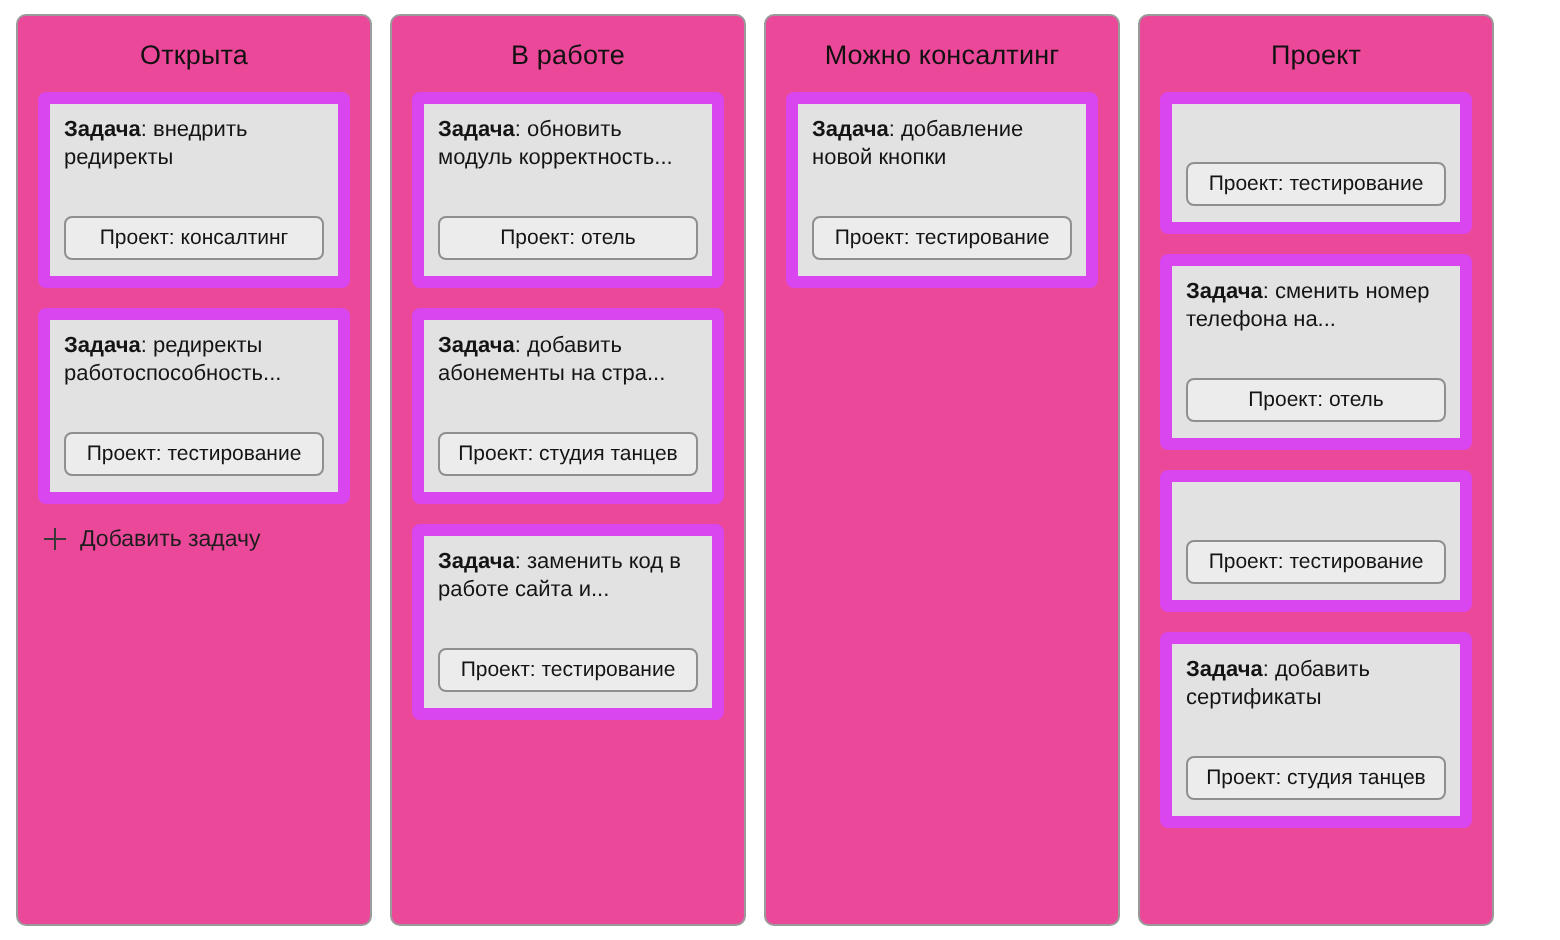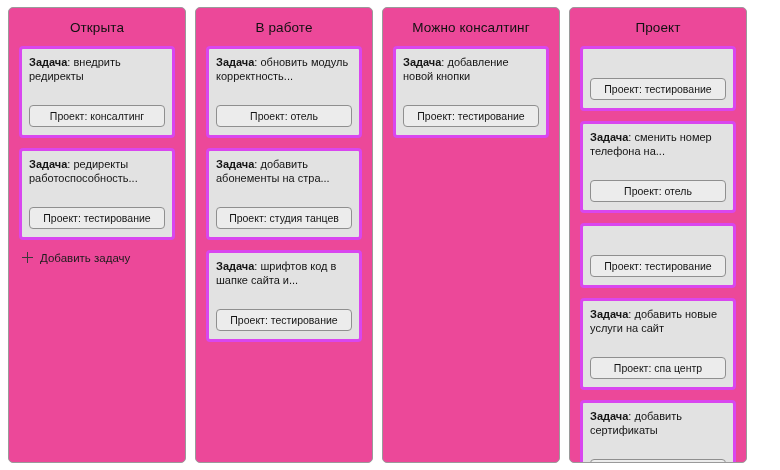--- a/index.html
+++ b/index.html
@@ -45,21 +45,21 @@
   .cards {
     flex: 1 1 auto;
     padding: 0 10px;
     display: flex;
     flex-direction: column;
     gap: 10px;
     overflow: hidden;
   }
   .card {
     background: #e2e2e2;
-    border: 3px solid #d946ef;
+    border: 6px solid #d946ef;
     border-radius: 4px;
     padding: 7px 7px 8px 7px;
     box-sizing: border-box;
   }
   .card-text {
     font-size: 11px;
     line-height: 13.5px;
     color: #141414;
     margin-bottom: 7px;
     word-wrap: break-word;
@@ -131,21 +131,21 @@
       <div class="cards">
         <div class="card">
           <div class="card-text"><b>Задача</b><span>: </span><span>обновить модуль корректность...</span></div>
           <div class="project-chip">Проект: отель</div>
         </div>
         <div class="card">
           <div class="card-text"><b>Задача</b><span>: </span><span>добавить абонементы на стра...</span></div>
           <div class="project-chip">Проект: студия танцев</div>
         </div>
         <div class="card">
-          <div class="card-text"><b>Задача</b><span>: </span><span>шрифтов код в шапке сайта и...</span></div>
+          <div class="card-text"><b>Задача</b><span>: </span><span>заменить код в работе сайта и...</span></div>
           <div class="project-chip">Проект: тестирование</div>
         </div>
       </div>
     </div>
     <div class="column">
       <div class="column-title">Можно консалтинг</div>
       <div class="cards">
         <div class="card">
           <div class="card-text"><b>Задача</b><span>: </span><span>добавление новой кнопки</span></div>
           <div class="project-chip">Проект: тестирование</div>
@@ -159,22 +159,18 @@
           <div class="project-chip">Проект: тестирование</div>
         </div>
         <div class="card">
           <div class="card-text"><b>Задача</b><span>: </span><span>сменить номер телефона на...</span></div>
           <div class="project-chip">Проект: отель</div>
         </div>
         <div class="card">
           <div class="project-chip">Проект: тестирование</div>
         </div>
         <div class="card">
-          <div class="card-text"><b>Задача</b><span>: </span><span>добавить новые услуги на сайт</span></div>
-          <div class="project-chip">Проект: спа центр</div>
-        </div>
-        <div class="card">
           <div class="card-text"><b>Задача</b><span>: </span><span>добавить сертификаты</span></div>
           <div class="project-chip">Проект: студия танцев</div>
         </div>
       </div>
     </div>
   </div>
 
 </body></html>

